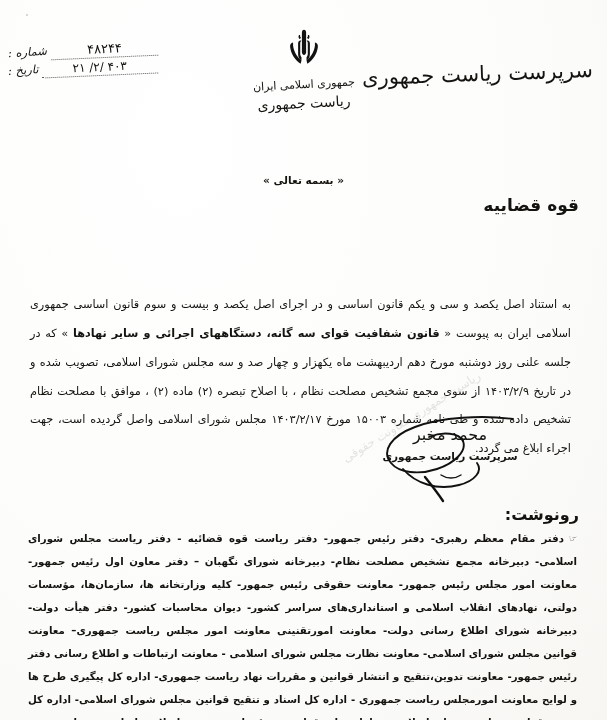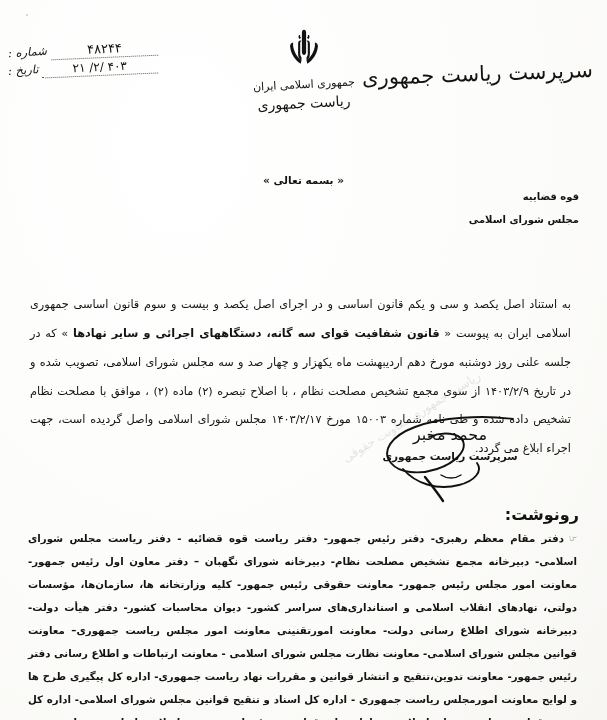--- a/index.html
+++ b/index.html
@@ -116,22 +116,22 @@
     font-size: 10.5px;
     font-weight: bold;
     margin-top: 16px;
   }
 
   
   .addressees {
     position: absolute;
     top: 186px;
     right: 28px;
-    text-align: right;
-    font-size: 10px;
+    text-align: left;
+    font-size: 17px;
     font-weight: bold;
     line-height: 2.25;
   }
   .addressees div { white-space: nowrap; }
 
   
   .body-text {
     position: absolute;
     top: 280px;
     right: 36px;
@@ -262,21 +262,20 @@
       <div class="emblem-line2">ریاست جمهوری</div>
     </div>
 
     <div class="office-title">سرپرست ریاست جمهوری</div>
   </div>
 
   <div class="basmala">« بسمه تعالی »</div>
 
   <div class="addressees">
     <div>قوه قضاییه</div>
-    <div>مجلس شورای اسلامی</div>
   </div>
 
   <p class="body-text"><span>به استناد اصل یکصد و سی و یکم قانون اساسی و در اجرای اصل یکصد و بیست و سوم قانون اساسی جمهوری اسلامی ایران به پیوست «&nbsp;</span><b>قانون شفافیت قوای سه گانه، دستگاههای اجرائی و سایر نهادها</b><span>&nbsp;» که در جلسه علنی روز دوشنبه مورخ دهم اردیبهشت ماه یکهزار و چهار صد و سه مجلس شورای اسلامی، تصویب شده و در تاریخ ۱۴۰۳/۲/۹ از سوی مجمع تشخیص مصلحت نظام ، با اصلاح تبصره (۲) ماده (۲) ، موافق با مصلحت نظام تشخیص داده شده و طی نامه شماره ۱۵۰۰۳ مورخ ۱۴۰۳/۲/۱۷ مجلس شورای اسلامی واصل گردیده است، جهت اجراء ابلاغ می گردد.</span></p>
 
   <div class="stamp">ریاست جمهوری معاونت حقوقی</div>
 
   <div class="signature-block">
     <svg class="sig-mark" viewBox="0 0 190 90" aria-hidden="true">
       <g fill="none" stroke="#111" stroke-width="1.9" stroke-linecap="round">
         <path d="M150 6 C120 2 78 4 52 14 C28 23 18 38 28 50 C36 60 56 62 74 56 C92 50 104 38 100 28"></path>

